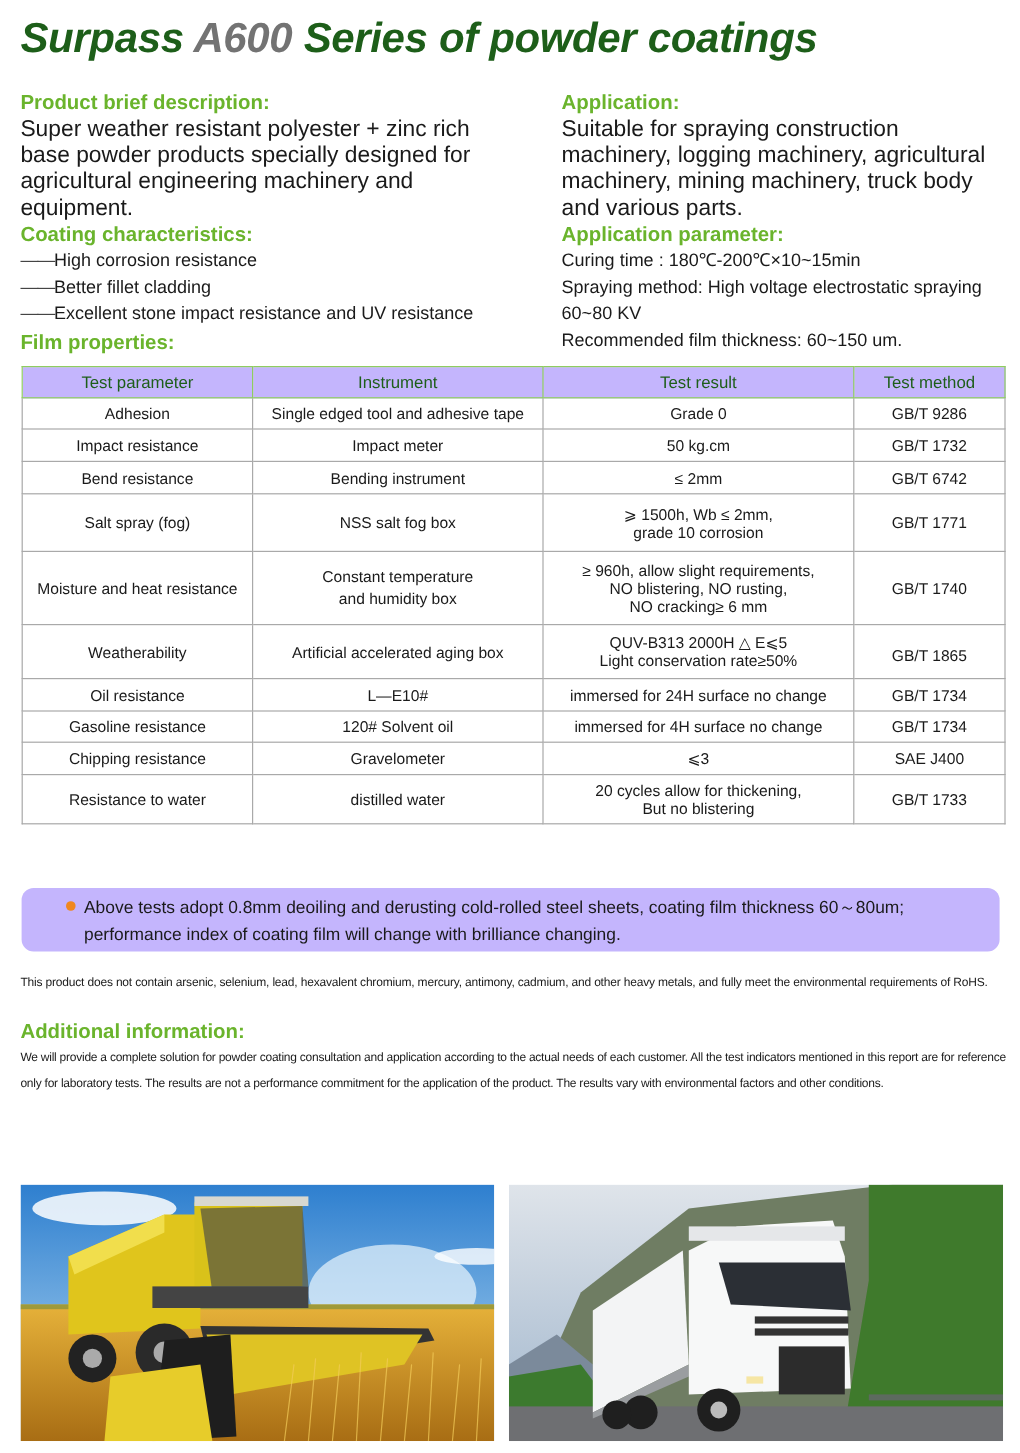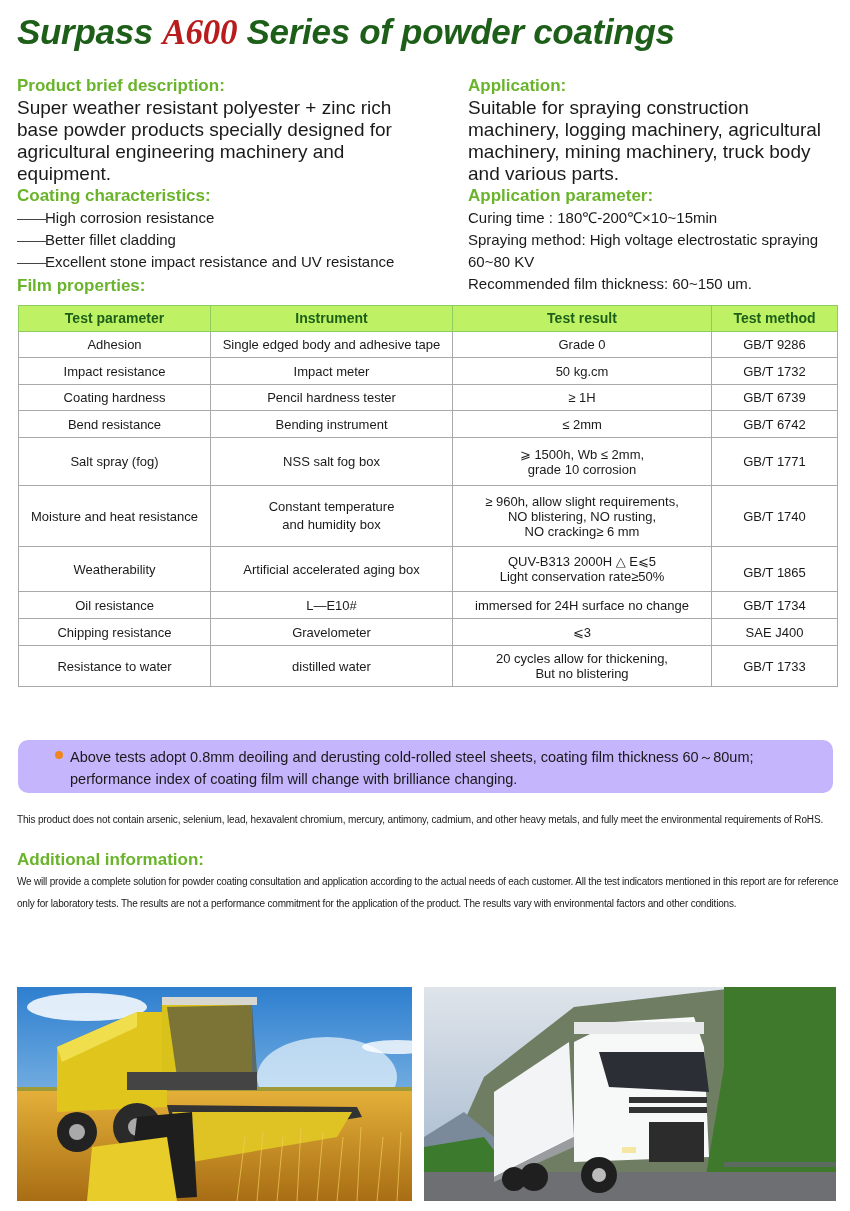--- a/index.html
+++ b/index.html
@@ -5,21 +5,21 @@
   * { box-sizing: border-box; margin: 0; padding: 0; }
   html, body { width: 850px; height: 1211px; background: #ffffff; overflow: hidden; }
   body { position: relative; font-family: "Liberation Sans", sans-serif; color: #1a1a1a; }
 
   .title {
     position: absolute; left: 17px; top: 12px;
     font-family: "Liberation Sans", sans-serif;
     font-size: 35px; font-weight: bold; font-style: italic;
     color: #1d5e19; letter-spacing: -0.3px; white-space: nowrap;
   }
-  .title .accent { color: #b91c1c; font-family: Liberation Serif, serif; }
+  .title .accent { color: #737373; }
 
   .col { position: absolute; width: 420px; }
   .col.left { left: 17px; top: 75px; }
   .col.right { left: 468px; top: 75px; width: 380px; }
 
   .h {
     font-size: 17px; font-weight: bold; color: #6ab42c;
     line-height: 22px; height: 22px; white-space: nowrap;
   }
   .p { font-size: 19px; line-height: 22px; color: #1a1a1a; }
@@ -31,21 +31,21 @@
   table.props {
     position: absolute; left: 18px; top: 305px; width: 819px;
     border-collapse: collapse; table-layout: fixed;
     font-size: 13px; color: #1a1a1a;
   }
   table.props th, table.props td {
     border: 1px solid #a9a9a9; text-align: center; vertical-align: middle;
     padding: 0 4px; line-height: 15px;
   }
   table.props th {
-    background: #bef264; color: #1d5e19; font-size: 14px; font-weight: bold;
+    background: #c4b5fd; color: #1d5e19; font-size: 14px; font-weight: normal;
     border-color: #8fcc60; height: 26px;
   }
 
   .note {
     position: absolute; left: 18px; top: 740px; width: 815px; height: 53px;
     background: #c4b5fd; border-radius: 10px;
     padding: 6px 10px 0 52px; font-size: 14.5px; line-height: 22px; color: #1a1a1a;
   }
   .note .bullet {
     position: absolute; left: 37px; top: 11px; width: 8px; height: 8px;
@@ -96,35 +96,29 @@
     <tr>
       <th>Test parameter</th>
       <th>Instrument</th>
       <th>Test result</th>
       <th>Test method</th>
     </tr>
   </thead>
   <tbody>
     <tr style="height:26px">
       <td>Adhesion</td>
-      <td>Single edged body and adhesive tape</td>
+      <td>Single edged tool and adhesive tape</td>
       <td>Grade 0</td>
       <td>GB/T 9286</td>
     </tr>
     <tr style="height:27px">
       <td>Impact resistance</td>
       <td>Impact meter</td>
       <td>50 kg.cm</td>
       <td>GB/T 1732</td>
-    </tr>
-    <tr style="height:26px">
-      <td>Coating hardness</td>
-      <td>Pencil hardness tester</td>
-      <td>≥ 1H</td>
-      <td>GB/T 6739</td>
     </tr>
     <tr style="height:27px">
       <td>Bend resistance</td>
       <td>Bending instrument</td>
       <td>≤ 2mm</td>
       <td>GB/T 6742</td>
     </tr>
     <tr style="height:48px">
       <td>Salt spray (fog)</td>
       <td>NSS salt fog box</td>
@@ -153,20 +147,26 @@
       <td>
         <div>QUV-B313  2000H △ E⩽5</div>
         <div>Light conservation rate≥50%</div>
       </td>
       <td style="padding-top:6px;">GB/T 1865</td>
     </tr>
     <tr style="height:27px">
       <td>Oil resistance</td>
       <td>L—E10#</td>
       <td>immersed for 24H surface no change</td>
+      <td>GB/T 1734</td>
+    </tr>
+    <tr style="height:26px">
+      <td>Gasoline resistance</td>
+      <td>120# Solvent oil</td>
+      <td>immersed for 4H surface no change</td>
       <td>GB/T 1734</td>
     </tr>
     <tr style="height:27px">
       <td>Chipping resistance</td>
       <td>Gravelometer</td>
       <td>⩽3</td>
       <td>SAE J400</td>
     </tr>
     <tr style="height:41px">
       <td>Resistance to water</td>

